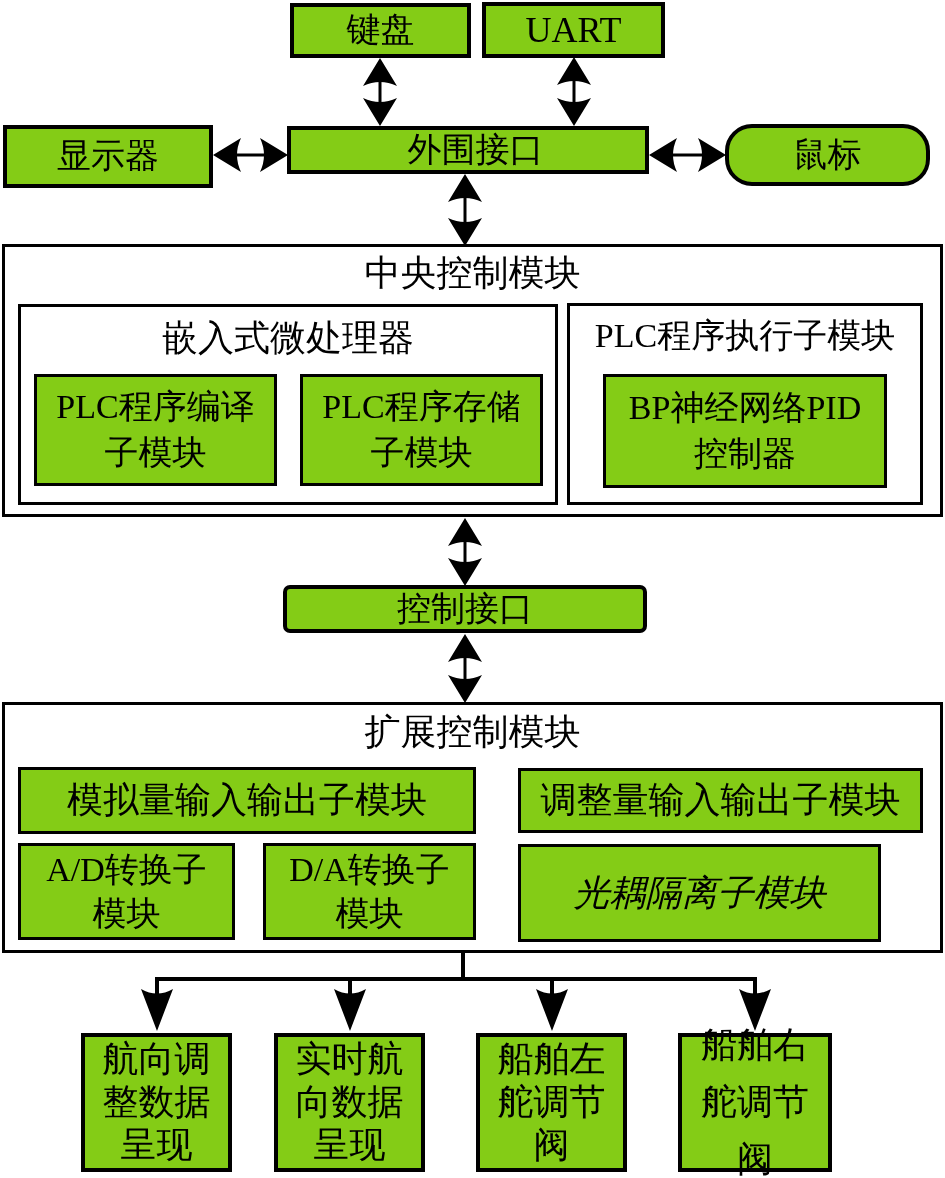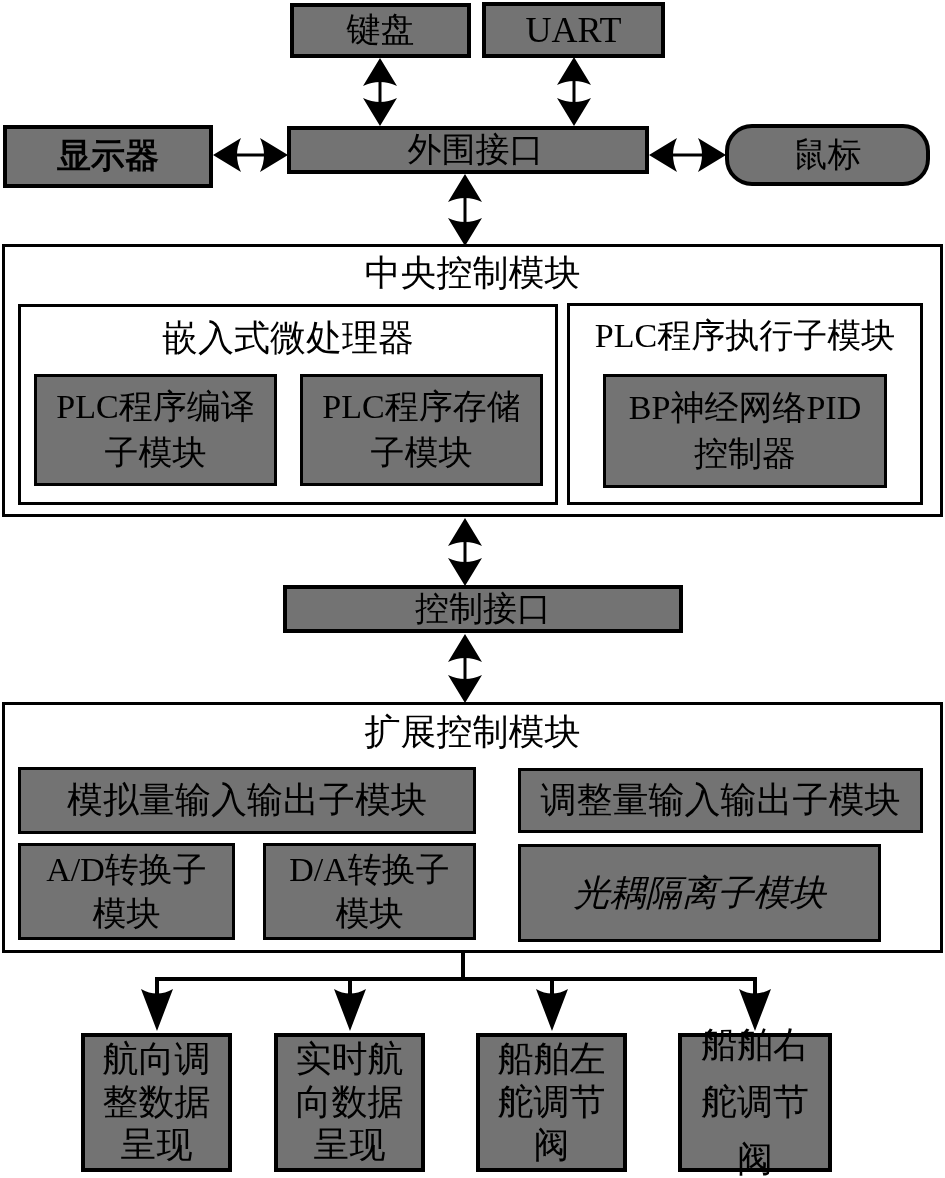--- a/index.html
+++ b/index.html
@@ -2,47 +2,47 @@
 <html><head>
 <meta charset="utf-8">
 <style>
   html,body{margin:0;padding:0;background:#fff;}
   #canvas{
     position:relative;width:945px;height:1178px;background:#fff;
     font-family:"Liberation Serif","DejaVu Serif",serif;color:#000;overflow:hidden;
   }
   #connectors{position:absolute;left:0;top:0;width:945px;height:1178px;}
   .box{
-    position:absolute;background:#737373;border:3px solid #000;box-sizing:border-box;
+    position:absolute;background:#84cc16;border:3px solid #000;box-sizing:border-box;
     display:flex;align-items:center;justify-content:center;text-align:center;
     white-space:pre-line;line-height:1.3;
   }
   .bold-border{border-width:4px;}
   .module{background:#fff;}
   .mtitle{
     position:absolute;text-align:center;white-space:pre;line-height:1.1;
   }
   
   .b-keyboard{left:290px;top:3px;width:181px;height:55px;font-size:34px;}
   .b-uart{left:482px;top:2px;width:183px;height:56px;font-size:36px;}
-  .b-display{left:3px;top:125px;width:210px;height:63px;font-size:34px;font-weight:bold;}
+  .b-display{left:3px;top:125px;width:210px;height:63px;font-size:34px;}
   .b-peripheral{left:287px;top:126px;width:362px;height:48px;font-size:34px;padding-left:15px;}
   .b-mouse{left:725px;top:124px;width:205px;height:62px;font-size:34px;border-radius:27px;}
   
   .b-central{left:2px;top:244px;width:941px;height:273px;}
   .t-central{left:2px;top:254px;width:941px;font-size:36px;}
   .b-embedded{left:18px;top:304px;width:540px;height:201px;}
   .t-embedded{left:18px;top:319px;width:540px;font-size:36px;}
   .b-plcexec{left:567px;top:303px;width:356px;height:202px;}
   .t-plcexec{left:567px;top:317px;width:356px;font-size:34px;}
   .b-compile{left:34px;top:374px;width:243px;height:112px;font-size:34px;line-height:46px;}
   .b-storage{left:300px;top:374px;width:243px;height:112px;font-size:34px;line-height:46px;}
   .b-bppid{left:603px;top:374px;width:284px;height:114px;font-size:34px;line-height:46px;}
   
-  .b-ctrlif{left:283px;top:585px;width:400px;height:48px;font-size:34px;}
+  .b-ctrlif{left:283px;top:585px;width:364px;height:48px;font-size:34px;border-radius:7px;}
   
   .b-ext{left:2px;top:702px;width:941px;height:251px;}
   .t-ext{left:2px;top:713px;width:941px;font-size:36px;}
   .b-analog{left:18px;top:767px;width:458px;height:67px;font-size:36px;}
   .b-adjust{left:518px;top:768px;width:405px;height:65px;font-size:36px;}
   .b-ad{left:18px;top:843px;width:217px;height:97px;font-size:34px;line-height:44px;}
   .b-da{left:263px;top:843px;width:213px;height:97px;font-size:34px;line-height:44px;}
   .b-opto{left:518px;top:844px;width:363px;height:98px;font-size:36px;font-style:italic;}
   
   .b-out1{left:81px;top:1033px;width:151px;height:139px;font-size:36px;line-height:43px;}

